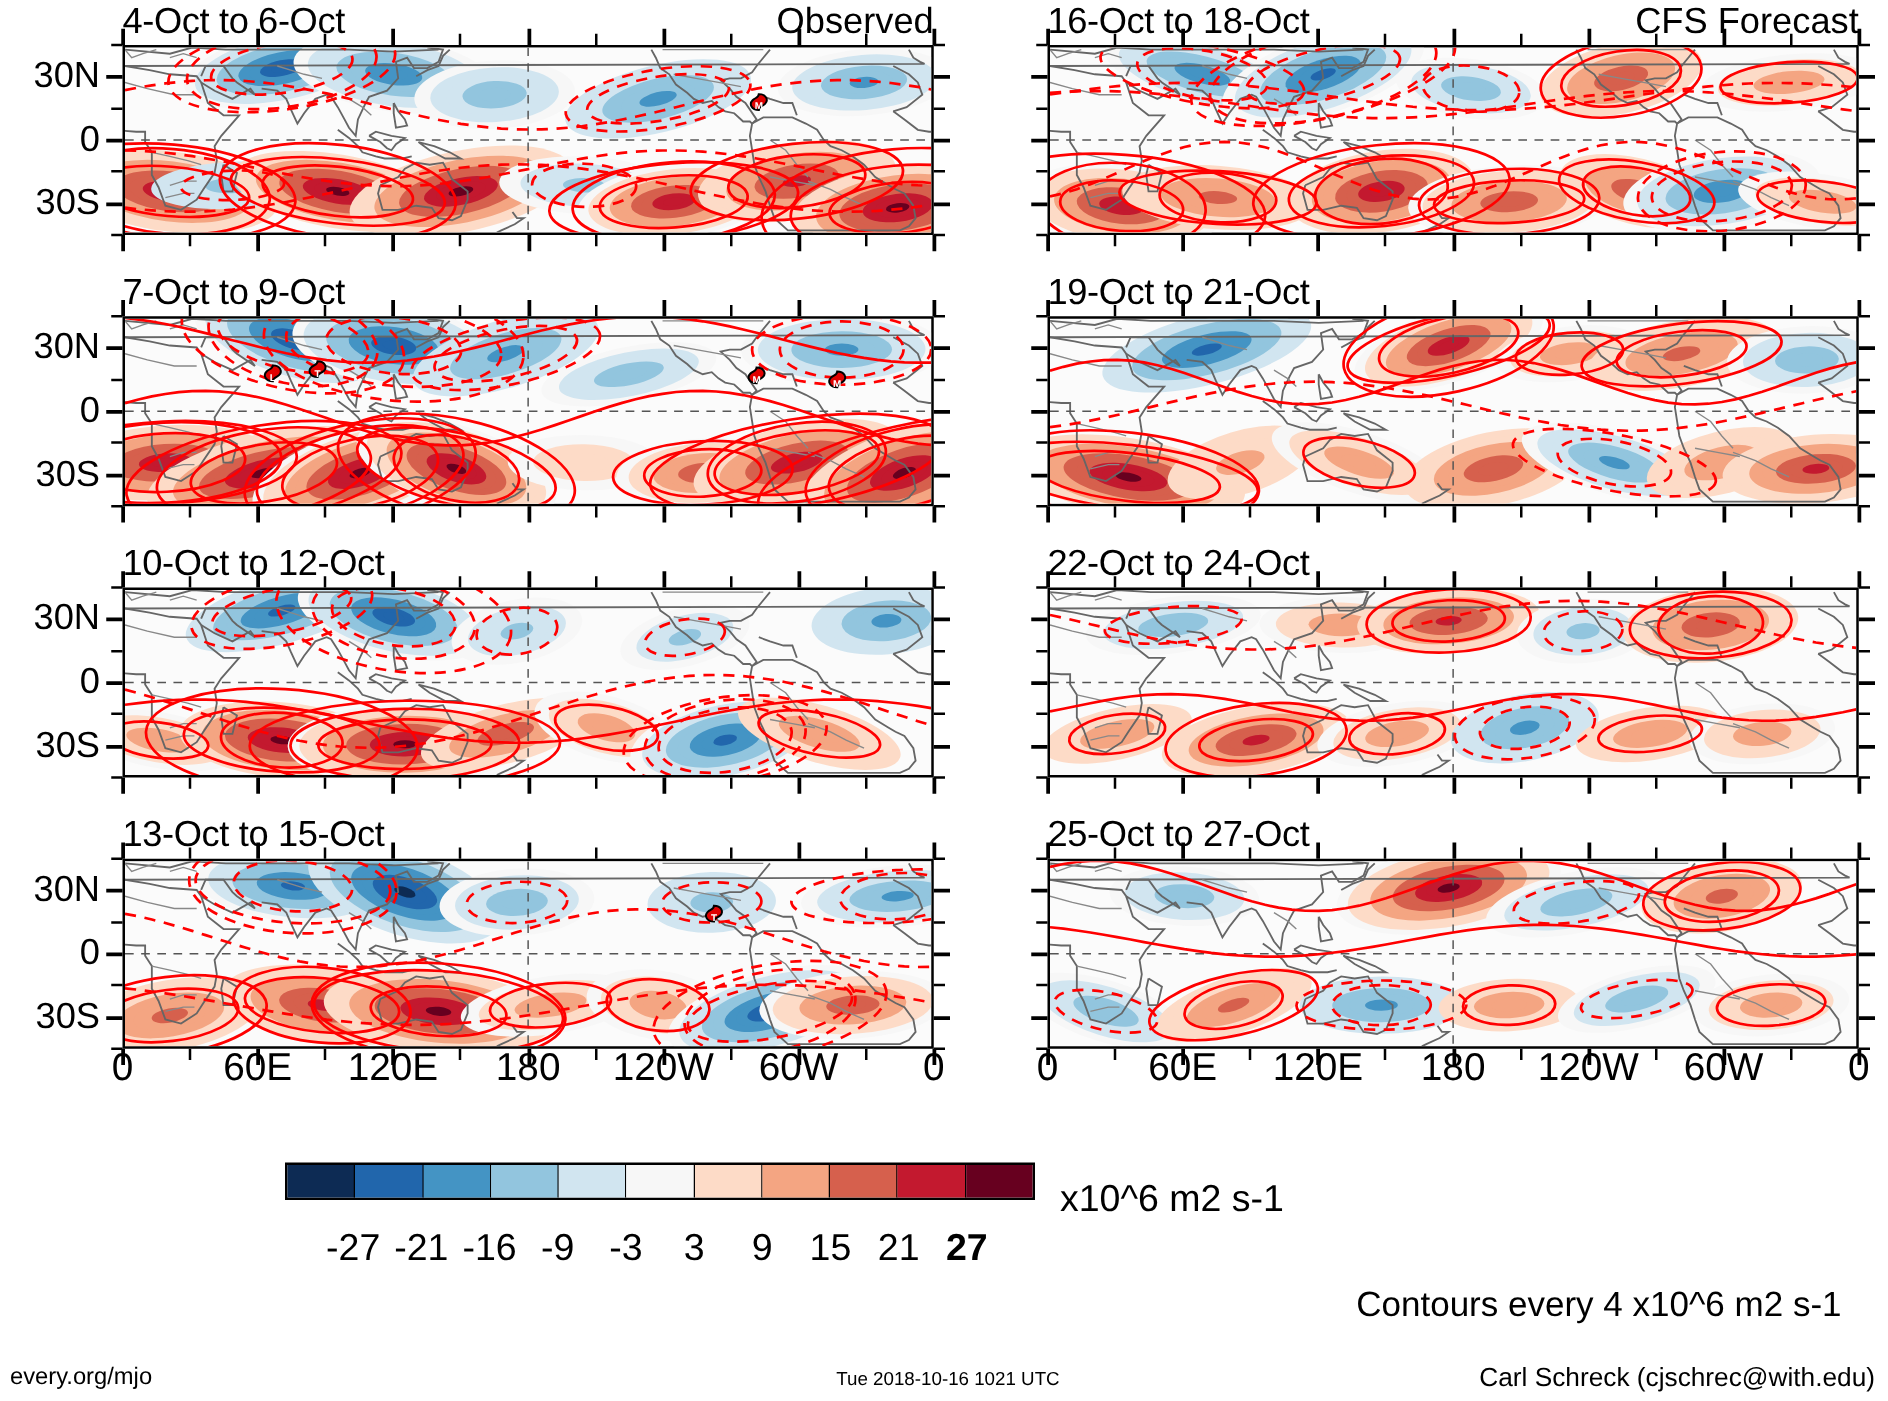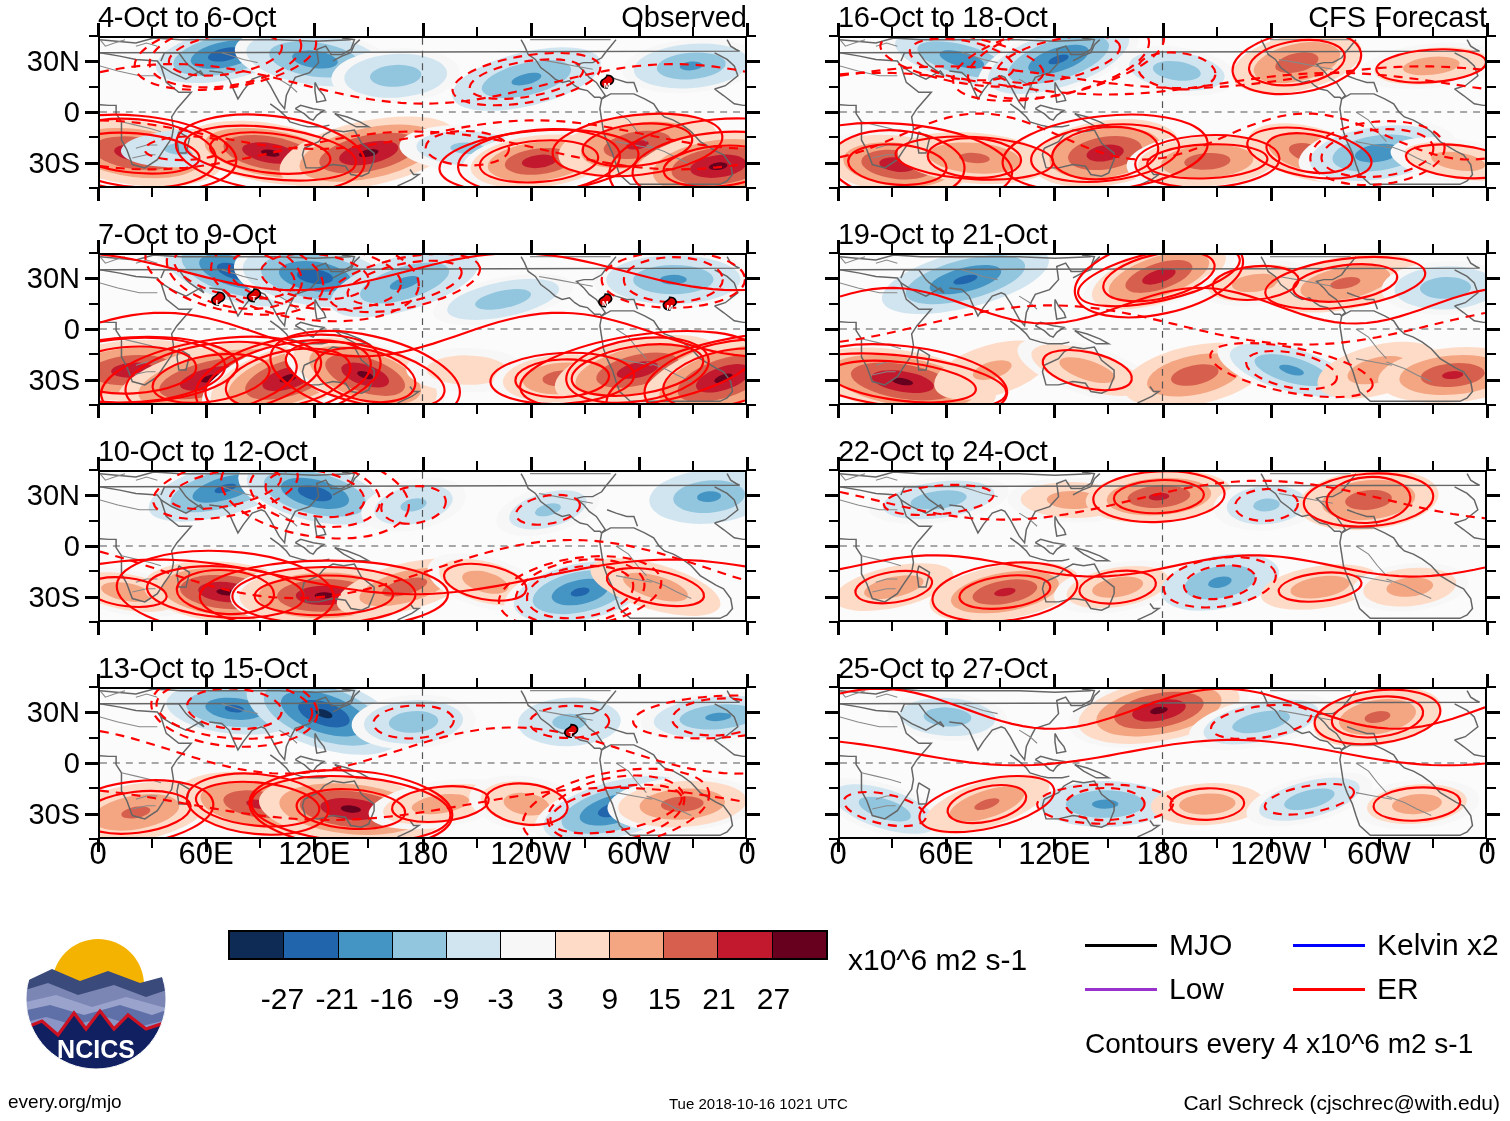--- a/index.html
+++ b/index.html
@@ -1687,42 +1687,20 @@
   <div class="xlab-row col-right" id="xlab-right">
       <div class="xlab" style="left: 0px;">0</div>
       <div class="xlab" style="left: 108.167px;">60E</div>
       <div class="xlab" style="left: 216.333px;">120E</div>
       <div class="xlab" style="left: 324.5px;">180</div>
       <div class="xlab" style="left: 432.667px;">120W</div>
       <div class="xlab" style="left: 540.833px;">60W</div>
       <div class="xlab" style="left: 649px;">0</div>
     </div>
 
-  <div class="logo">
-    <svg viewBox="0 0 148 148" width="148" height="148" aria-hidden="true">
-      <defs>
-        <clipPath id="logoclip">
-            <circle cx="74" cy="74" r="70"></circle>
-          </clipPath>
-      </defs>
-      <g clip-path="url(#logoclip)">
-        <rect x="0" y="0" width="148" height="148" fill="#ffffff"></rect>
-        <circle cx="76" cy="60" r="46" fill="#f5b301"></circle>
-        <path d="M0,58 L30,44 L58,56 L86,46 L118,58 L148,50 L148,80 L0,80 Z" fill="#3a4a7a"></path>
-        <path d="M0,66 L26,58 L56,70 L92,60 L124,72 L148,64 L148,92 L0,92 Z" fill="#7b86b5"></path>
-        <path d="M0,78 L34,70 L70,82 L104,72 L148,84 L148,104 L0,104 Z" fill="#9aa3cc"></path>
-        <path d="M0,86 L28,80 L62,90 L98,80 L130,90 L148,84 L148,110 L0,110 Z" fill="#5f6fa8"></path>
-        <path d="M0,98 L24,92 L52,100 L84,92 L116,102 L148,94 L148,118 L0,118 Z" fill="#8c96c6"></path>
-        <path d="M0,104 L20,96 L36,110 L52,88 L64,104 L78,86 L92,104 L106,90 L124,104 L148,96 L148,148 L0,148 Z" fill="#102060"></path>
-        <path d="M0,104 L20,96 L36,110 L52,88 L64,104 L78,86 L92,104 L106,90 L124,104 L148,96" fill="none" stroke="#cc1122" stroke-width="3.2"></path>
-      </g>
-      <circle cx="74" cy="74" r="70" fill="none" stroke="#ffffff" stroke-width="1"></circle>
-      <text x="74" y="133" text-anchor="middle" font-family="Liberation Sans, sans-serif" font-size="25" font-weight="bold" fill="#ffffff">NCICS</text>
-    </svg>
-  </div>
 
   <div class="cbar-wrap">
     <div class="cbar" id="cbar">
         <div class="cbar-seg" style="background: rgb(13, 43, 84);"></div>
         <div class="cbar-seg" style="background: rgb(33, 102, 172);"></div>
         <div class="cbar-seg" style="background: rgb(68, 148, 196);"></div>
         <div class="cbar-seg" style="background: rgb(146, 197, 222);"></div>
         <div class="cbar-seg" style="background: rgb(209, 229, 240);"></div>
         <div class="cbar-seg" style="background: rgb(247, 247, 247);"></div>
         <div class="cbar-seg" style="background: rgb(253, 219, 199);"></div>
@@ -1735,42 +1713,24 @@
   <div class="cbar-ticks" id="cbar-ticks">
       <div class="cbar-tick" style="left: 54.5455px;">-27</div>
       <div class="cbar-tick" style="left: 109.091px;">-21</div>
       <div class="cbar-tick" style="left: 163.636px;">-16</div>
       <div class="cbar-tick" style="left: 218.182px;">-9</div>
       <div class="cbar-tick" style="left: 272.727px;">-3</div>
       <div class="cbar-tick" style="left: 327.273px;">3</div>
       <div class="cbar-tick" style="left: 381.818px;">9</div>
       <div class="cbar-tick" style="left: 436.364px;">15</div>
       <div class="cbar-tick" style="left: 490.909px;">21</div>
-      <div class="cbar-tick" style="left: 545.455px;">27</div>
+      <div class="cbar-tick" style="left: 545.455px; font-weight: bold;">27</div>
     </div>
   <div class="cbar-units">x10^6 m2 s-1</div>
 
 
-  <div class="legend" id="legend">
-      <div class="legend-item c0">
-        <span class="legend-line" style="background: rgb(0, 0, 0);"></span>
-        <span class="legend-label">MJO</span>
-      </div>
-      <div class="legend-item c1">
-        <span class="legend-line" style="background: rgb(0, 0, 255);"></span>
-        <span class="legend-label">Kelvin x2</span>
-      </div>
-      <div class="legend-item c2">
-        <span class="legend-line" style="background: rgb(153, 50, 204);"></span>
-        <span class="legend-label">Low</span>
-      </div>
-      <div class="legend-item c3">
-        <span class="legend-line" style="background: rgb(255, 0, 0);"></span>
-        <span class="legend-label">ER</span>
-      </div>
-    </div>
   <div class="contour-note">Contours every 4 x10^6 m2 s-1</div>
 
   <div class="footer-left">every.org/mjo</div>
   <div class="footer-center">Tue 2018-10-16 1021 UTC</div>
   <div class="footer-right">Carl Schreck (cjschrec@with.edu)</div>
 
 </div>
 
 </body></html>

